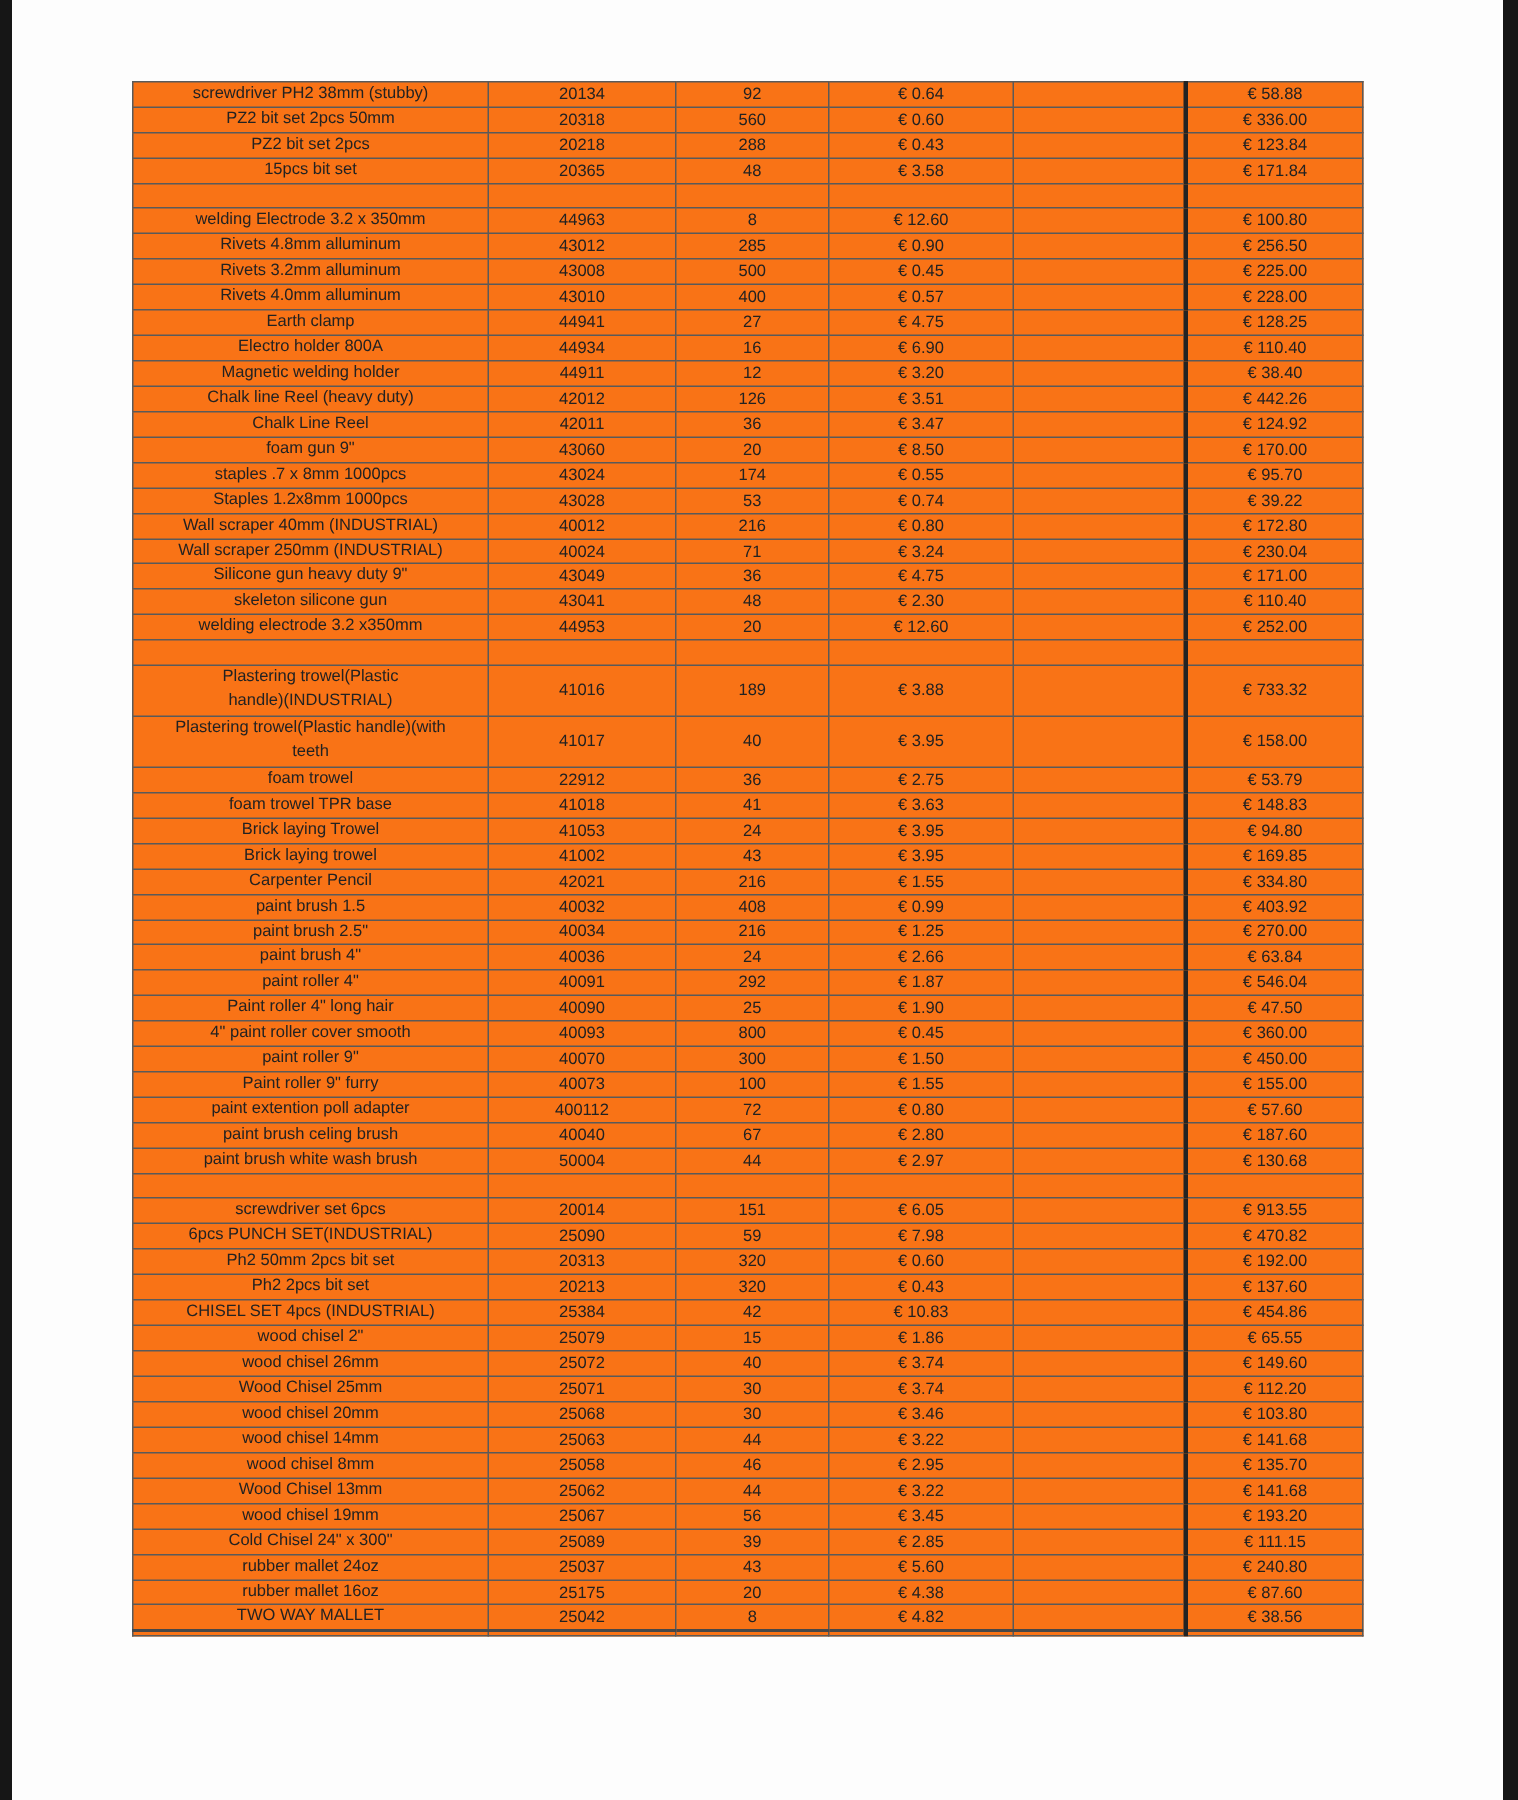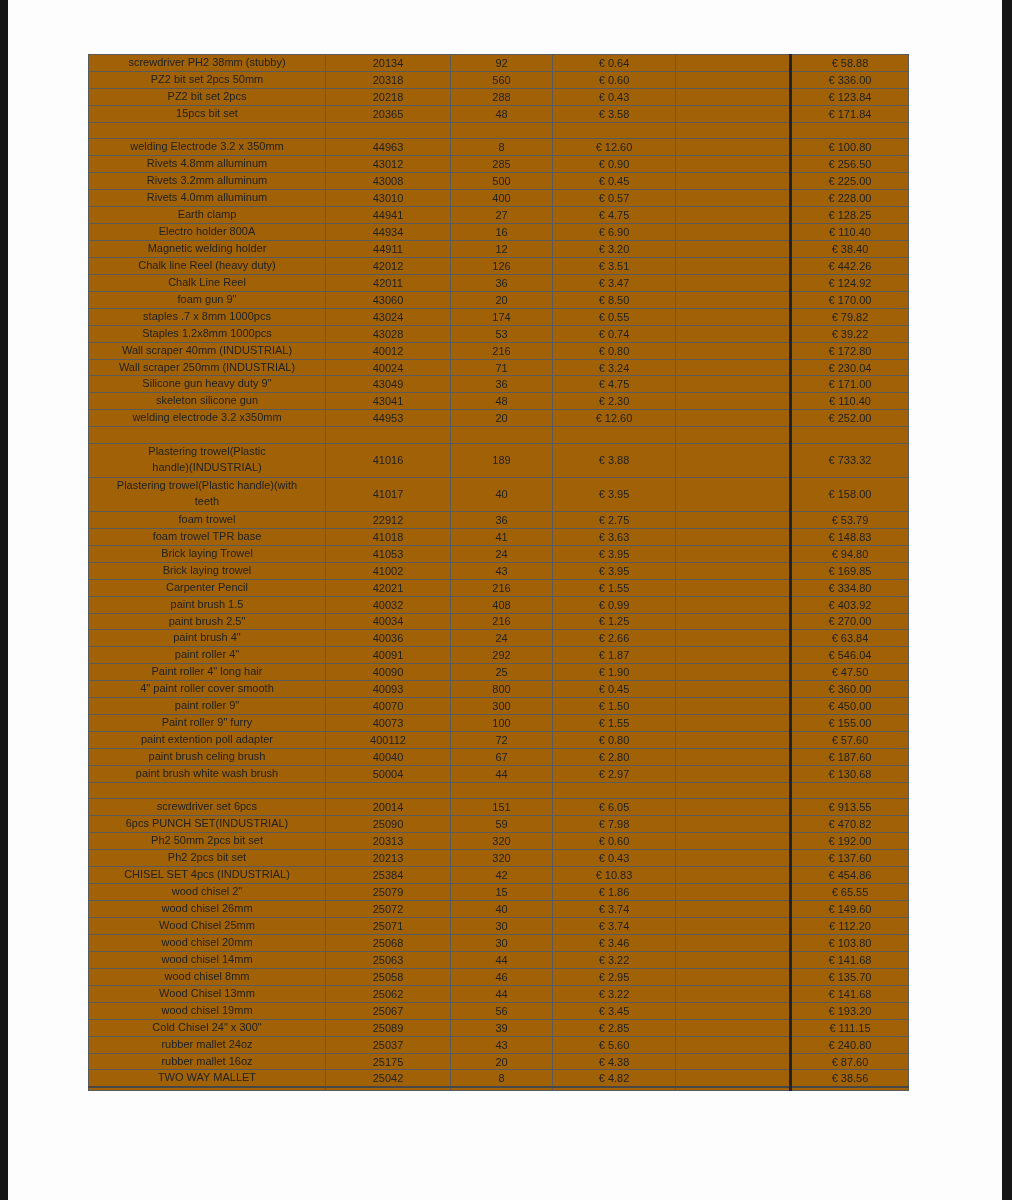--- a/index.html
+++ b/index.html
@@ -17,21 +17,21 @@
   .letterbox.right { left: 1002px; width: 10px; }
 
   .sheet {
     position: absolute; left: 88px; top: 54px; width: 820px;
     filter: blur(0.3px);
   }
   table.price-table {
     border-collapse: collapse;
     table-layout: fixed;
     width: 820px;
-    background: #a16207;
+    background: #f97316;
     border: 1.5px solid #3d3d3d;
   }
   td {
     border: 1px solid #5a5a5a;
     text-align: center;
     vertical-align: middle;
     font-size: 11px;
     color: #222;
     padding: 0 2px;
     overflow: hidden;
@@ -180,21 +180,21 @@
           <td class="c-unit">€ 8.50</td>
           <td class="c-blank"></td>
           <td class="c-total">€ 170.00</td>
         </tr>
         <tr class="row-item">
           <td class="c-desc">staples .7 x 8mm 1000pcs</td>
           <td class="c-code">43024</td>
           <td class="c-qty">174</td>
           <td class="c-unit">€ 0.55</td>
           <td class="c-blank"></td>
-          <td class="c-total">€ 79.82</td>
+          <td class="c-total">€ 95.70</td>
         </tr>
         <tr class="row-item">
           <td class="c-desc">Staples 1.2x8mm 1000pcs</td>
           <td class="c-code">43028</td>
           <td class="c-qty">53</td>
           <td class="c-unit">€ 0.74</td>
           <td class="c-blank"></td>
           <td class="c-total">€ 39.22</td>
         </tr>
         <tr class="row-item">

